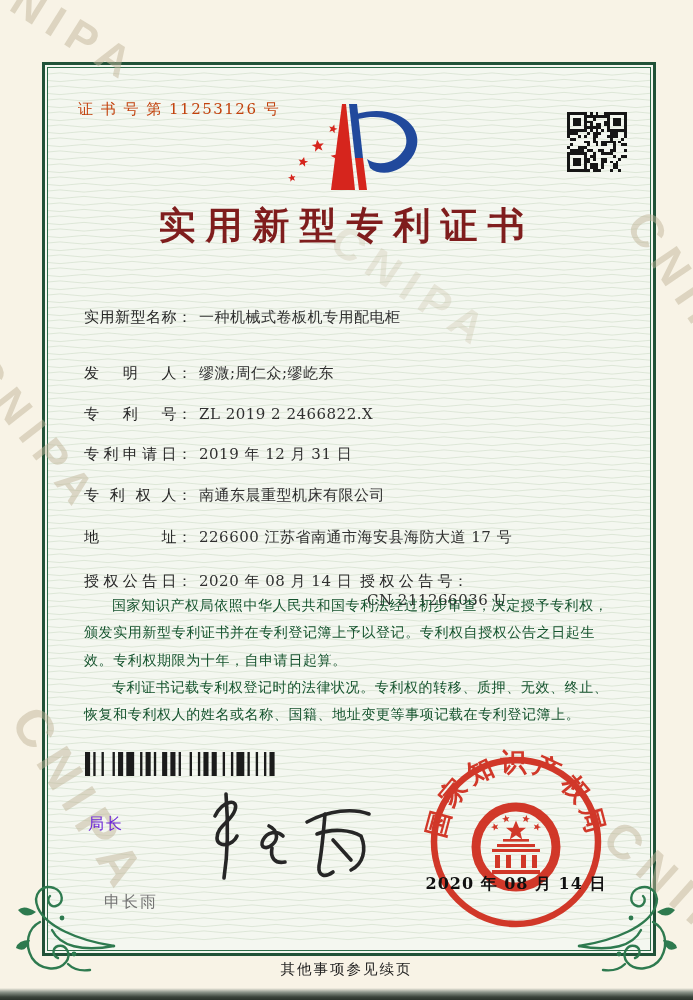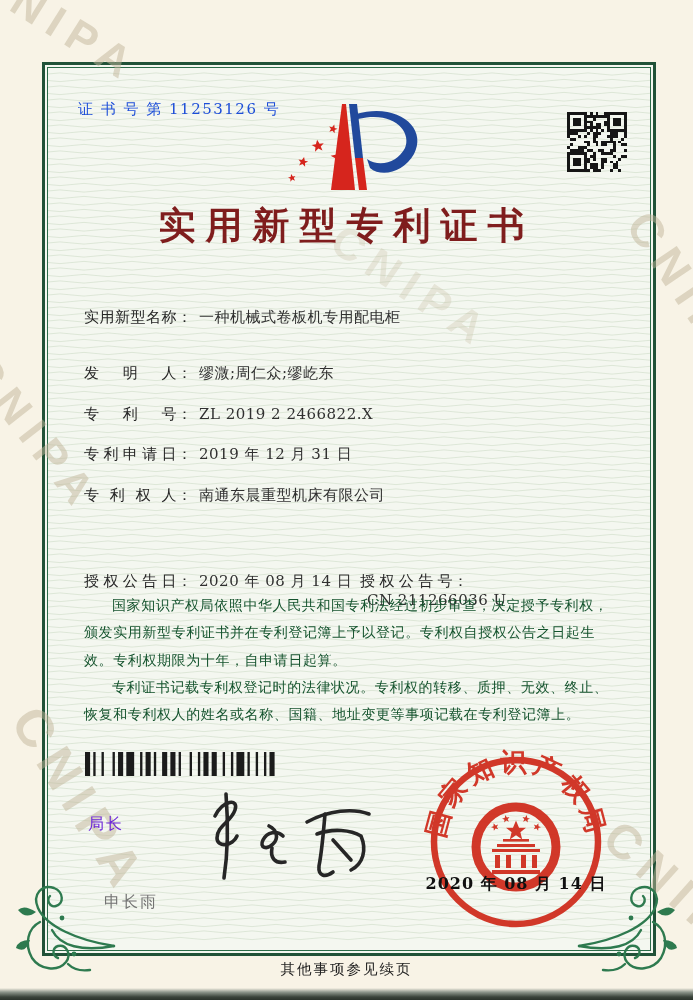--- a/index.html
+++ b/index.html
@@ -8,21 +8,21 @@
   
   .wm{position:absolute;z-index:2;font-family:"Liberation Sans",sans-serif;font-weight:bold;
       letter-spacing:10px;color:rgba(193,181,153,0.5);pointer-events:none;white-space:nowrap;}
   
   .frame{position:absolute;left:42px;top:62px;width:608px;height:888px;z-index:1;
          border:3px solid #215238;background:#f4f7f0;
          box-shadow:inset 0 0 0 2px #f4f7f0, inset 0 0 0 3px #2c6b49;}
   .guilloche{position:absolute;left:3px;top:3px;z-index:0;}
   .corner{position:absolute;z-index:4;}
   
-  .cert-number{position:absolute;left:78px;top:100px;z-index:3;font-size:15px;letter-spacing:1.5px;color:#1d4ed8;}
+  .cert-number{position:absolute;left:78px;top:100px;z-index:3;font-size:15px;letter-spacing:1.5px;color:#c2410c;}
   .logo{position:absolute;left:276px;top:102px;z-index:3;}
   .qr{position:absolute;left:567px;top:112px;z-index:3;}
   .title{position:absolute;left:0;right:0;top:201px;z-index:3;text-align:center;
          font-size:37px;font-weight:bold;letter-spacing:10px;color:#7f1d1d;}
   .frow{position:absolute;left:84px;z-index:3;width:528px;font-size:15px;color:#262626;margin-top:20px;}
   .flabel{display:inline-block;width:93px;text-align:justify;text-align-last:justify;letter-spacing:0.5px;vertical-align:top;}
   .fcolon{display:inline-block;vertical-align:top;}
   .fvalue{display:inline-block;padding-left:7px;letter-spacing:0.5px;vertical-align:top;color:#303030;}
   .grant2{position:absolute;left:276px;top:0;}
   .paras{position:absolute;left:84px;top:592px;width:528px;z-index:3;font-size:14px;
@@ -349,20 +349,23 @@
   </div>
   <div class="frow" style="top:385px">
     <span class="flabel">专利号</span><span class="fcolon">：</span><span class="fvalue">ZL 2019 2 2466822.X</span>
   </div>
   <div class="frow" style="top:425px">
     <span class="flabel">专利申请日</span><span class="fcolon">：</span><span class="fvalue">2019 年 12 月 31 日</span>
   </div>
   <div class="frow" style="top:466px">
     <span class="flabel">专利权人</span><span class="fcolon">：</span><span class="fvalue">南通东晨重型机床有限公司</span>
   </div>
+  <div class="frow" style="top:508px">
+    <span class="flabel">地址</span><span class="fcolon">：</span><span class="fvalue">226600 江苏省南通市海安县海防大道 17 号</span>
+  </div>
   <div class="frow" style="top:552px">
     <span class="flabel">授权公告日</span><span class="fcolon">：</span><span class="fvalue">2020 年 08 月 14 日</span>
     <span class="grant2"><span class="flabel">授权公告号</span><span class="fcolon">：</span><span class="fvalue">CN 211266036 U</span></span>
   </div>
 
   <div class="paras">
     <p>国家知识产权局依照中华人民共和国专利法经过初步审查，决定授予专利权，颁发实用新型专利证书并在专利登记簿上予以登记。专利权自授权公告之日起生效。专利权期限为十年，自申请日起算。</p>
     <p>专利证书记载专利权登记时的法律状况。专利权的转移、质押、无效、终止、恢复和专利权人的姓名或名称、国籍、地址变更等事项记载在专利登记簿上。</p>
   </div>
 

